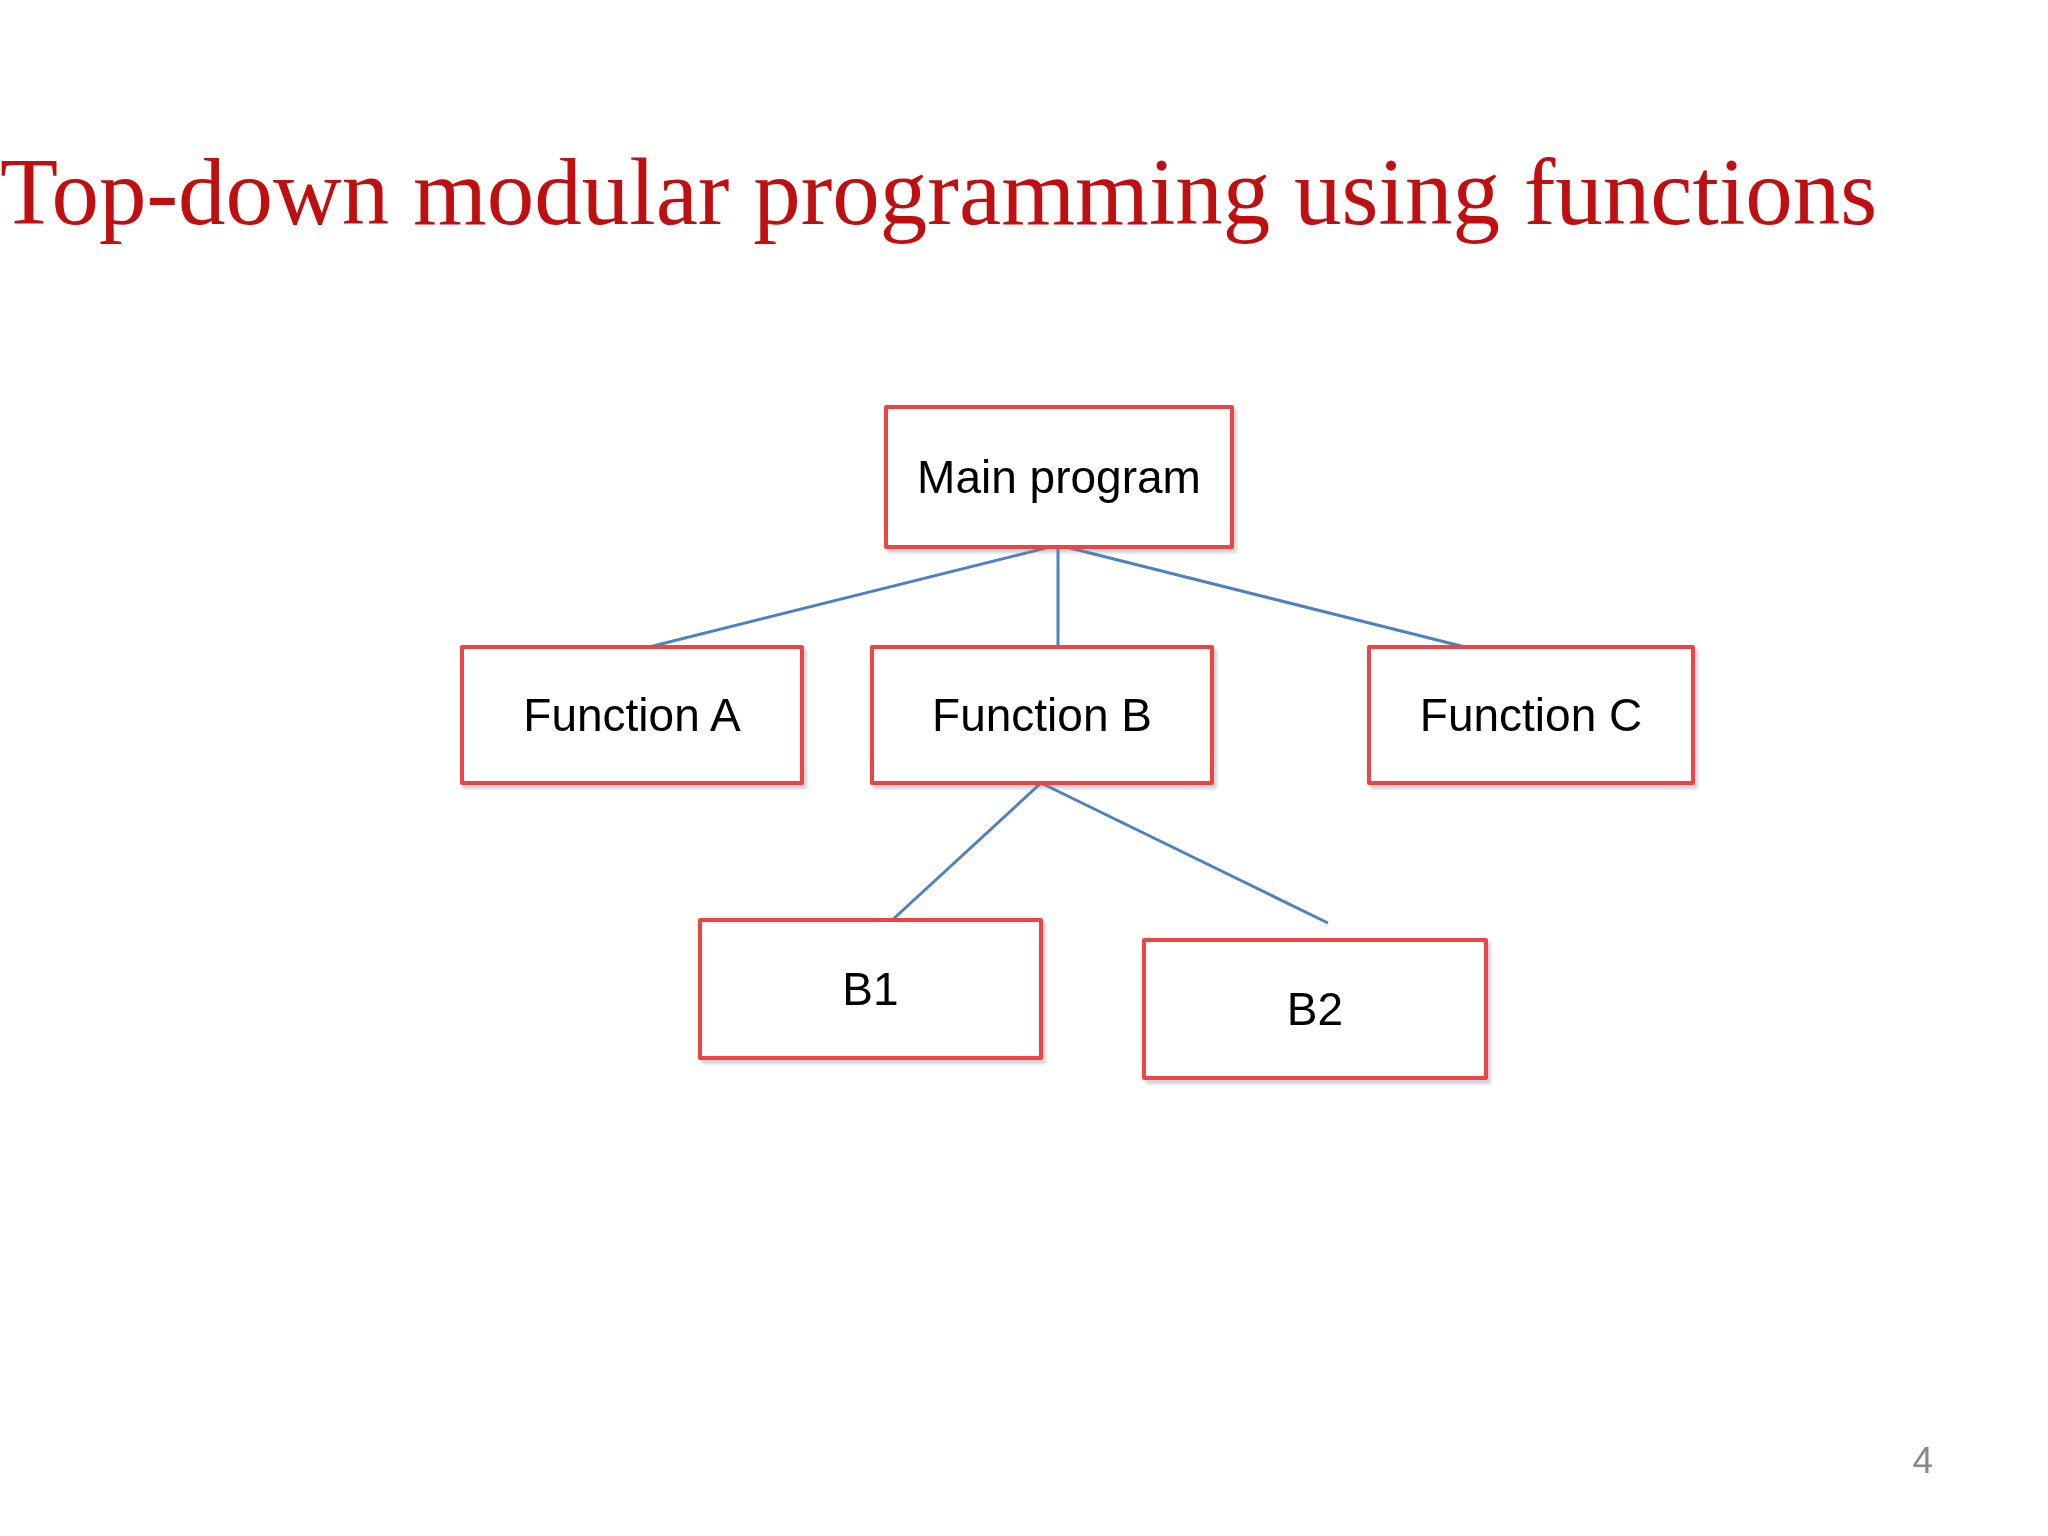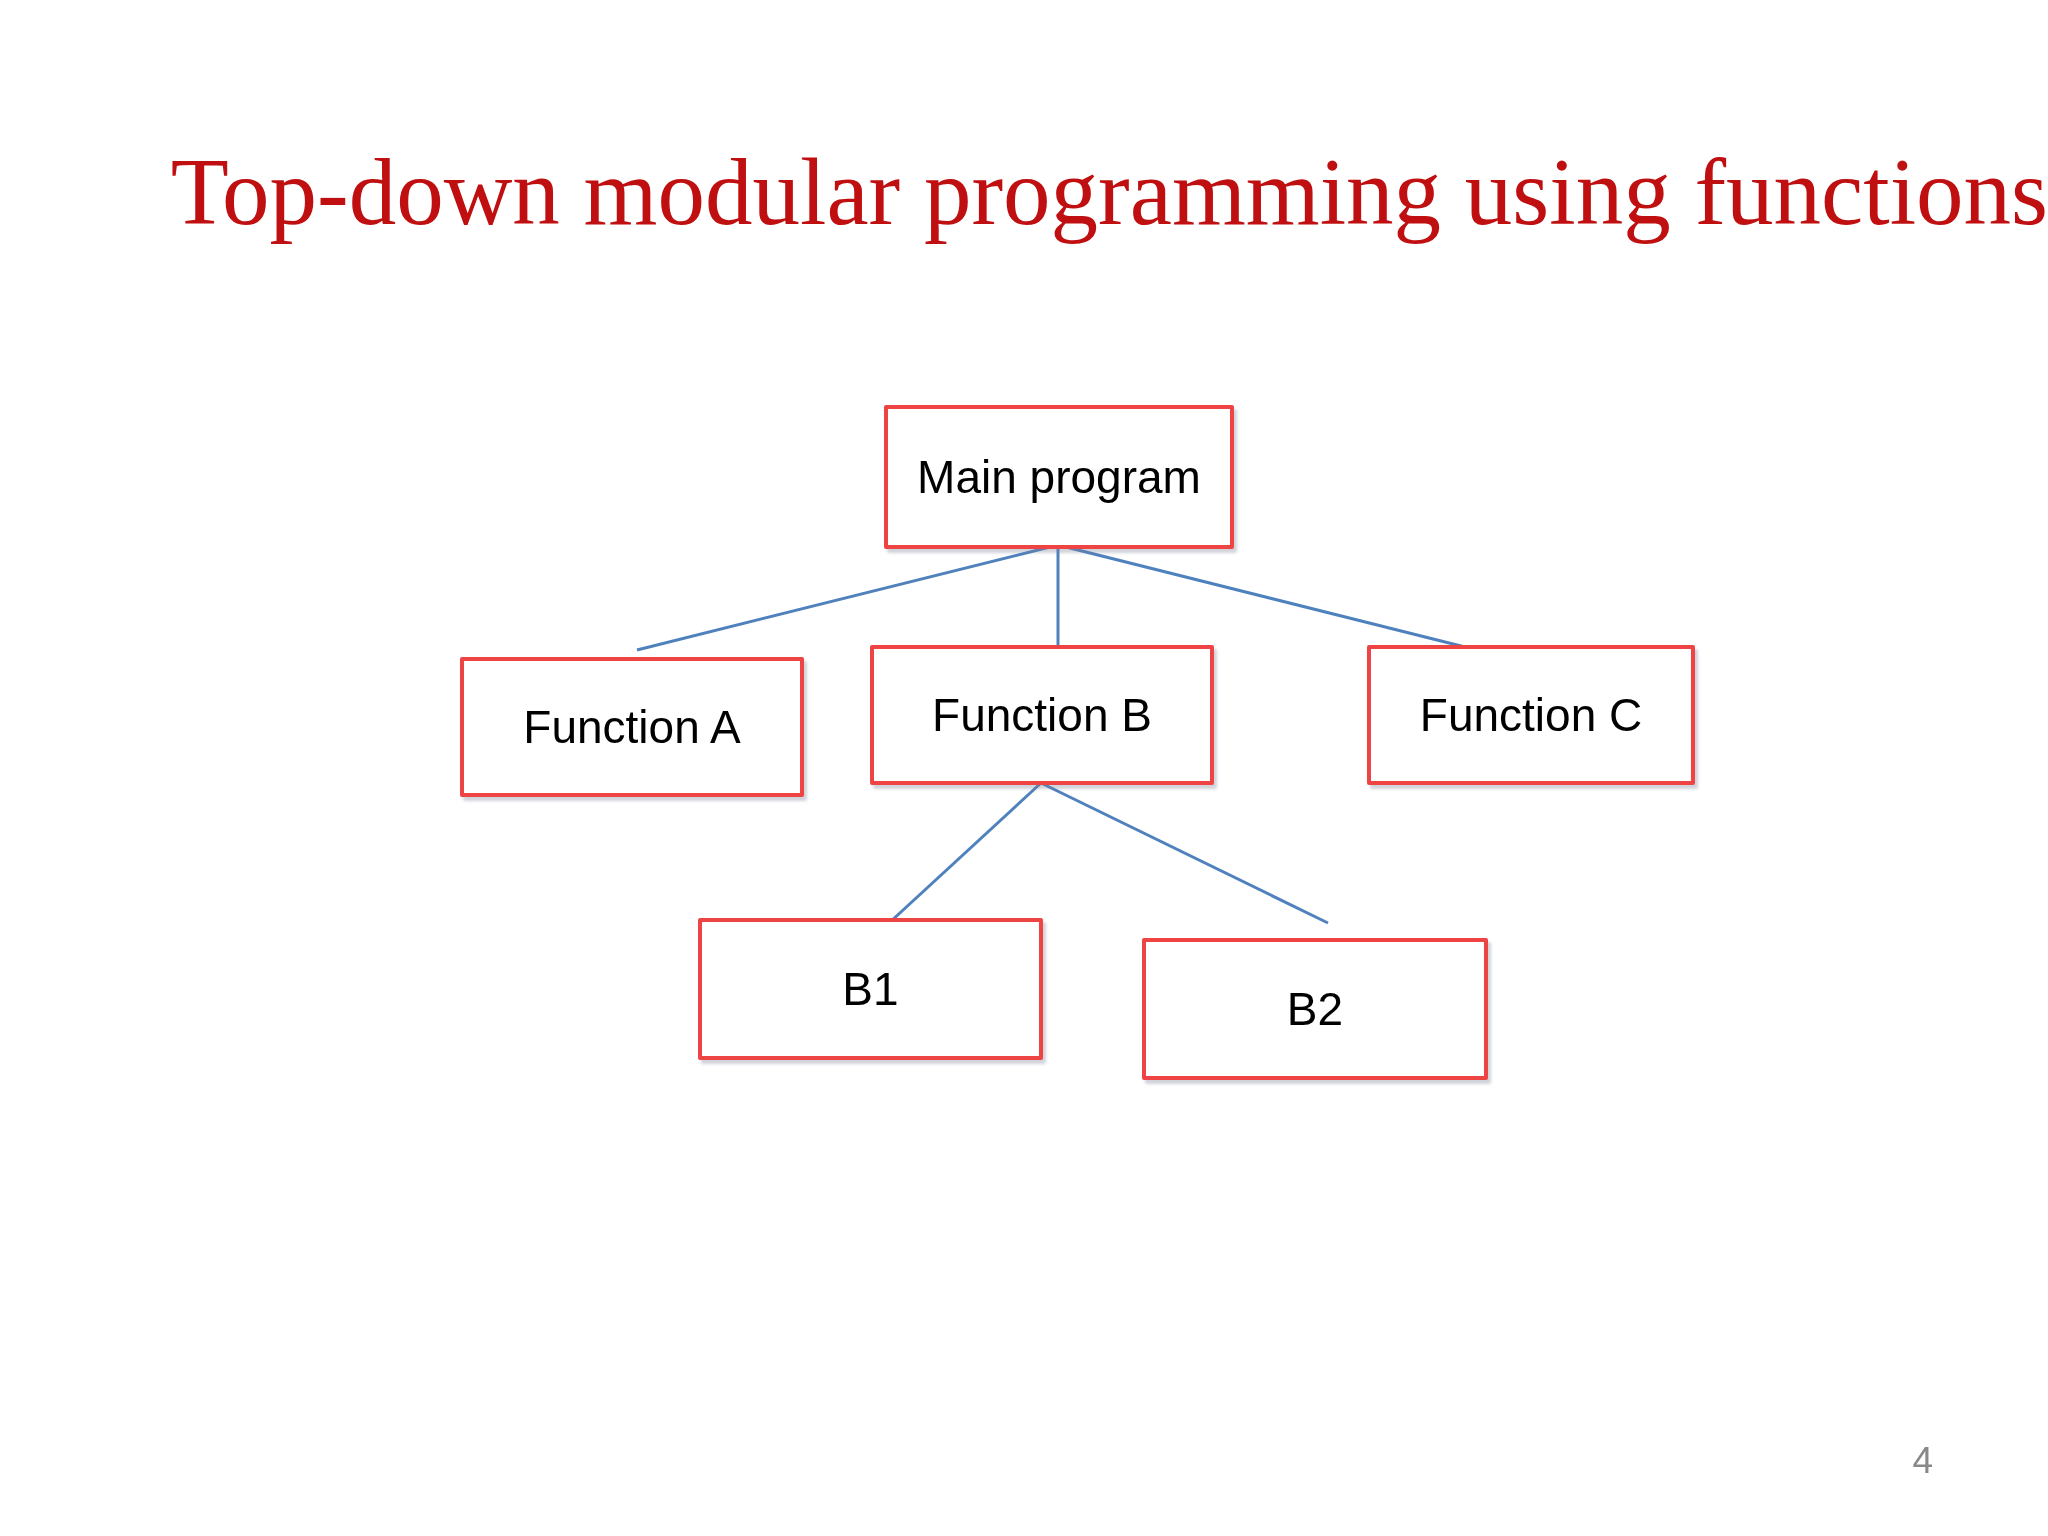--- a/index.html
+++ b/index.html
@@ -17,21 +17,21 @@
   .slide {
     position: absolute;
     inset: 0;
     background: #ffffff;
   }
   .slide-title {
     position: absolute;
     left: 0;
     top: 138px;
     width: 2048px;
-    text-align: right;
+    text-align: left;
     font-family: "Liberation Serif", serif;
     font-size: 95px;
     line-height: 1.15;
     color: #c00f10;
     white-space: nowrap;
   }
   .edges-svg {
     position: absolute;
     left: 0;
     top: 0;
@@ -55,21 +55,21 @@
     align-items: center;
     justify-content: center;
   }
   .node-label {
     font-family: "Liberation Sans", sans-serif;
     font-size: 46px;
     color: #000000;
     white-space: nowrap;
   }
   .node-main { left: 884px; top: 405px; width: 350px; height: 144px; }
-  .node-fa   { left: 460px; top: 645px; width: 344px; height: 140px; margin-top: 12px; }
+  .node-fa   { left: 460px; top: 645px; width: 344px; height: 140px; }
   .node-fb   { left: 870px; top: 645px; width: 344px; height: 140px; }
   .node-fc   { left: 1367px; top: 645px; width: 328px; height: 140px; }
   .node-b1   { left: 698px; top: 918px; width: 345px; height: 142px; }
   .node-b2   { left: 1142px; top: 918px; width: 346px; height: 142px; margin-top: 20px; }
   .page-number {
     position: absolute;
     right: 115px;
     top: 1440px;
     font-family: "Liberation Sans", sans-serif;
     font-size: 37px;

